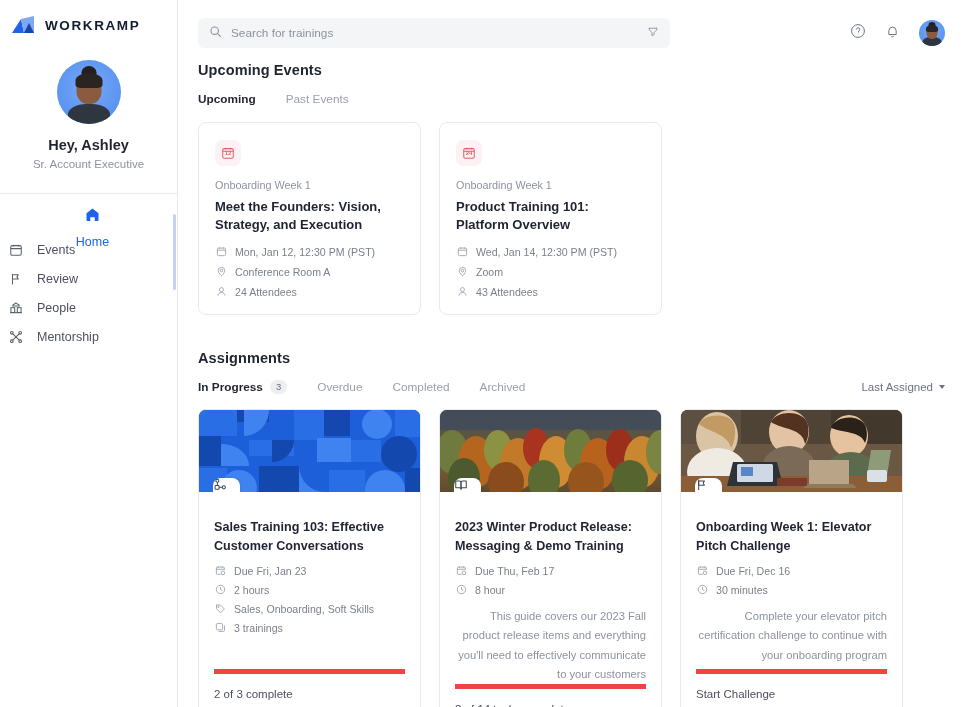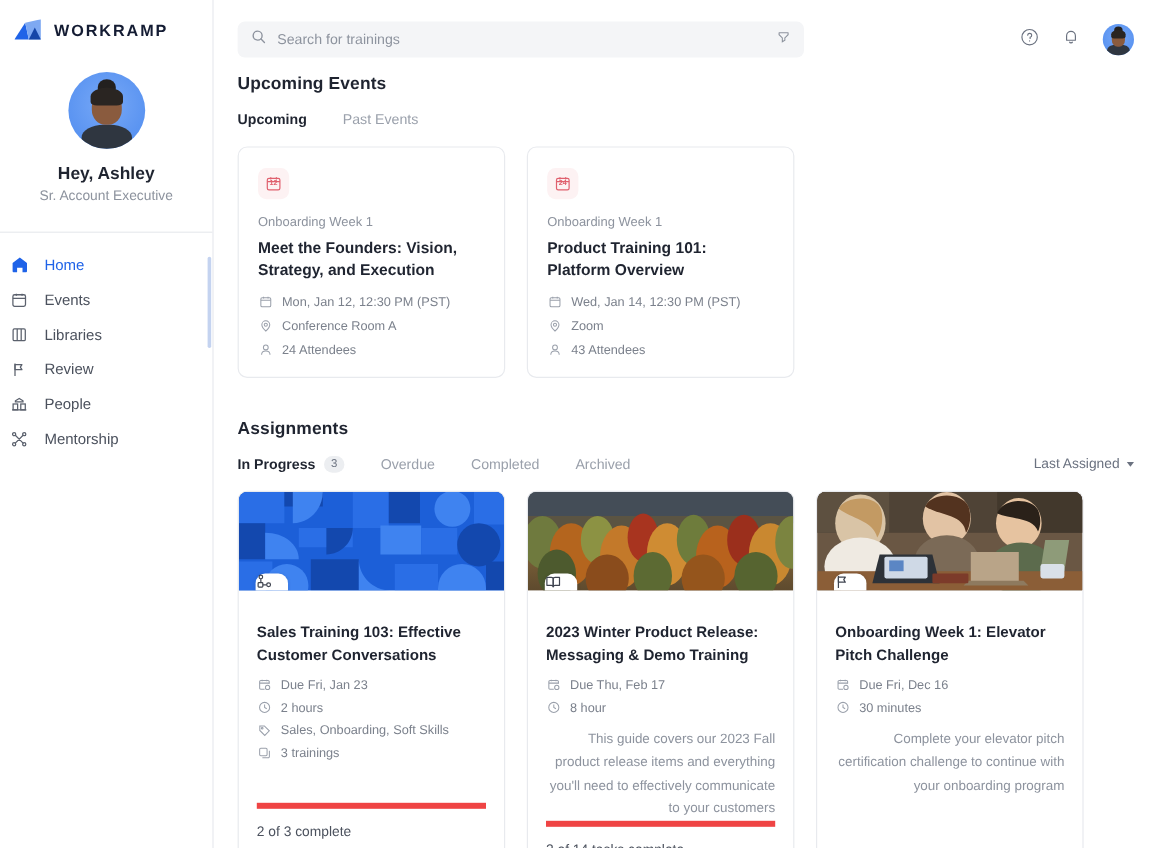--- a/index.html
+++ b/index.html
@@ -51,21 +51,21 @@
   .role { font-size: 11.5px; color: #8d939e; margin-top: 5px; }
   .sb-divider { height: 1px; background: #e8eaee; margin: 23px 0 0 0; }
 
   .nav { padding-top: 12px; }
   .nav-item {
     display: flex; align-items: center; gap: 13px;
     height: 29px; padding-left: 8px; margin-bottom: 0px;
     font-size: 12.5px; color: #4b515d; cursor: pointer;
   }
   .nav-item + .nav-item { margin-top: 0px; }
-  .nav-item.active { color: #1f63e8; font-weight: 400; }
+  .nav-item.active { color: #1f63e8; font-weight: 400; flex-direction: column; }
   .nav-ico { width: 16px; height: 16px; display: flex; align-items: center; justify-content: center; flex: 0 0 16px; }
   .nav-ico svg { display: block; }
   .sb-scroll {
     position: absolute; right: 1px; top: 214px; width: 3px; height: 76px;
     background: #c4d3f0; border-radius: 2px;
   }
 
   
   .main { flex: 1; height: 707px; position: relative; overflow: hidden; }
 
@@ -196,29 +196,20 @@
         <span>Home</span>
       </div>
       <div class="nav-item">
         <span class="nav-ico">
           <svg width="14" height="14" viewBox="0 0 16 16" fill="none" stroke="#5b616d" stroke-width="1.2">
             <rect x="2" y="3" width="12" height="11" rx="1.6"></rect>
               <path d="M2 6.4h12M5.3 2v2M10.7 2v2"></path>
           </svg>
         </span>
         <span>Events</span>
-      </div>
-      <div class="nav-item">
-        <span class="nav-ico">
-          <svg width="14" height="14" viewBox="0 0 16 16" fill="none" stroke="#5b616d" stroke-width="1.2">
-            <rect x="2.2" y="2.4" width="11.6" height="11.2" rx="1.2"></rect>
-              <path d="M6.1 2.4v11.2M9.9 2.4v11.2"></path>
-          </svg>
-        </span>
-        <span>Libraries</span>
       </div>
       <div class="nav-item">
         <span class="nav-ico">
           <svg width="14" height="14" viewBox="0 0 16 16" fill="none" stroke="#5b616d" stroke-width="1.2" stroke-linejoin="round">
             <path d="M4 2.2v12"></path>
               <path d="M4 3.2h6.6l-1.5 2.4 1.5 2.4H4z"></path>
           </svg>
         </span>
         <span>Review</span>
       </div>
@@ -604,19 +595,20 @@
                 <span class="meta-ico">
                   <svg width="11" height="11" viewBox="0 0 16 16" fill="none" stroke="#9aa0ab" stroke-width="1.25">
                       <circle cx="8" cy="8" r="6.1"></circle>
                       <path d="M8 4.4V8l2.6 1.6"></path>
                     </svg>
                 </span>
                 <span>30 minutes</span>
               </div>
             </div>
             <div class="as-desc">Complete your elevator pitch certification challenge to continue with your onboarding program</div>
+            <div class="as-foot">Start Challenge</div>
           </div>
         </div>
 
       </div>
     </div>
   </section>
 </div>
 
 </body></html>

